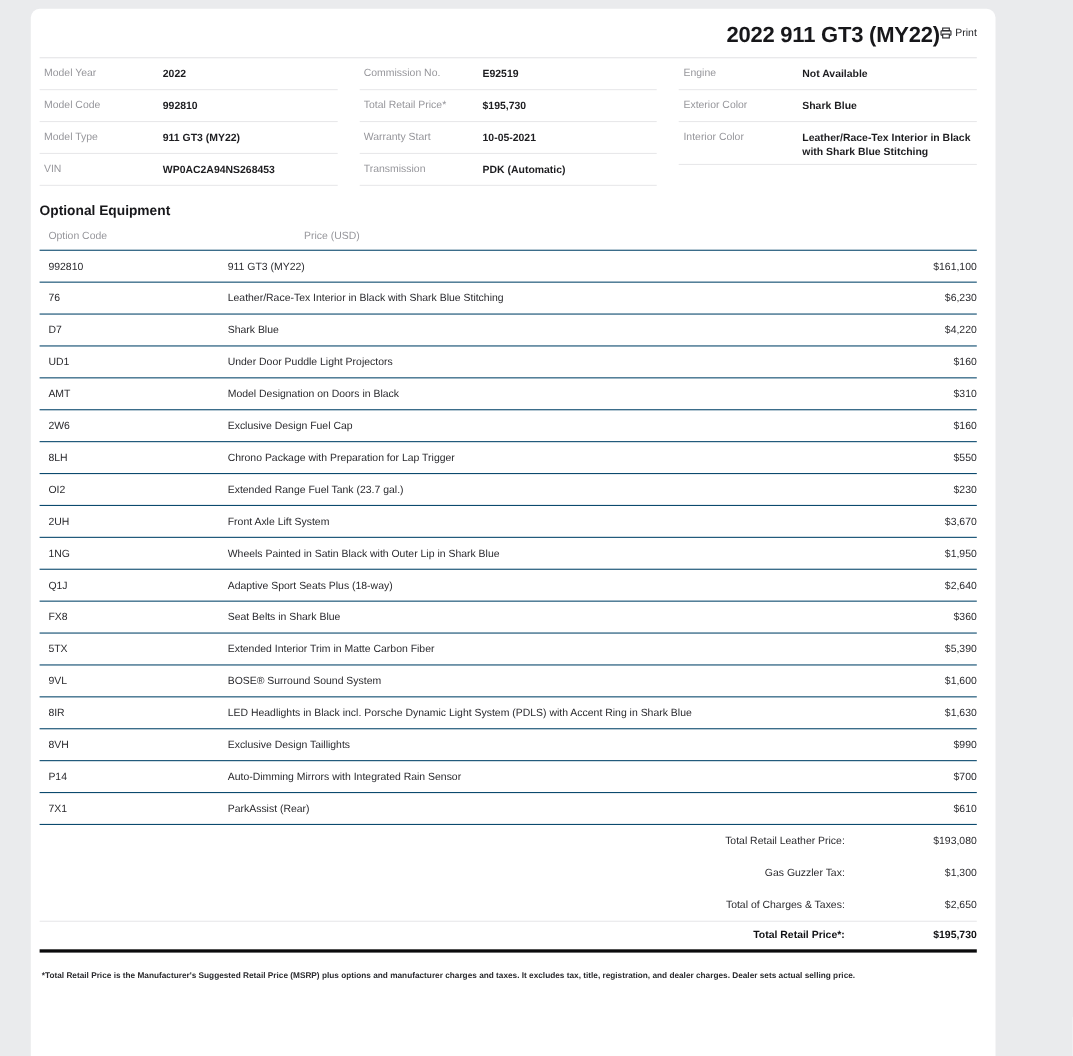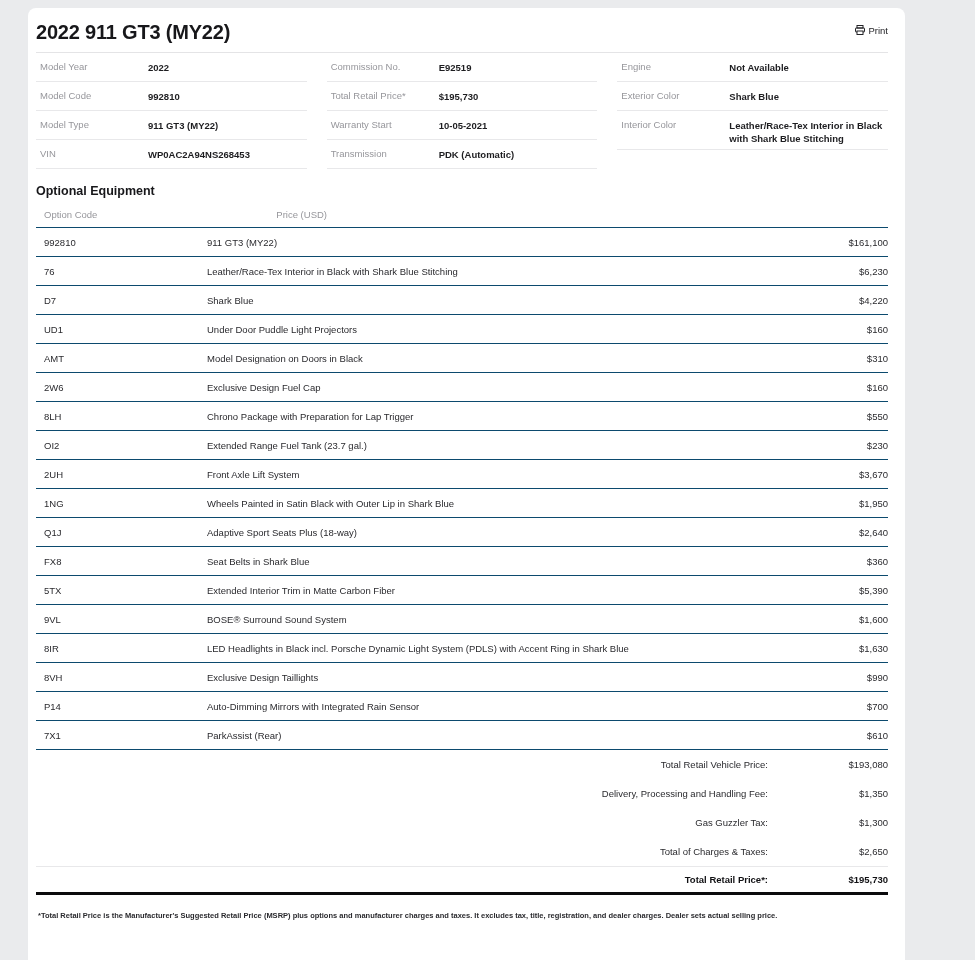--- a/index.html
+++ b/index.html
@@ -9,22 +9,23 @@
     background: #eaebed;
   }
   .card {
     position: absolute; left: 28px; top: 8px;
     width: 877px; height: 1000px;
     background: #ffffff;
     border-radius: 8px 8px 0 0;
     padding: 8px 17px 0 8px;
   }
   .card-header {
-    display: flex; align-items: flex-start; justify-content: space-between;
+    display: flex; align-items: flex-start; justify-content: flex-end;
     padding: 0 0 8px 0;
+    margin-left: 20px;
   }
   .page-title {
     font-size: 20px; font-weight: 700; color: #17171a;
     letter-spacing: -0.2px; line-height: 24px; padding-top: 4px;
   }
   .print-btn {
     display: flex; align-items: center; gap: 2px;
     background: none; border: none; cursor: pointer;
     font-family: "Liberation Sans", sans-serif;
     font-size: 9.5px; color: #232327; padding-top: 8px;
@@ -252,26 +253,22 @@
     </div>
     <div class="equip-row">
       <span class="col-code">7X1</span>
       <span class="col-desc">ParkAssist (Rear)</span>
       <span class="col-price">$610</span>
     </div>
   </div>
 
   <div class="totals">
     <div class="totals-row">
-      <span class="totals-label">Total Retail Vehicle Price:</span>
+      <span class="totals-label">Total Retail Leather Price:</span>
       <span class="totals-value">$193,080</span>
-    </div>
-    <div class="totals-row">
-      <span class="totals-label">Delivery, Processing and Handling Fee:</span>
-      <span class="totals-value">$1,350</span>
     </div>
     <div class="totals-row">
       <span class="totals-label">Gas Guzzler Tax:</span>
       <span class="totals-value">$1,300</span>
     </div>
     <div class="totals-row">
       <span class="totals-label">Total of Charges &amp; Taxes:</span>
       <span class="totals-value">$2,650</span>
     </div>
     <div class="grand-total-row">

